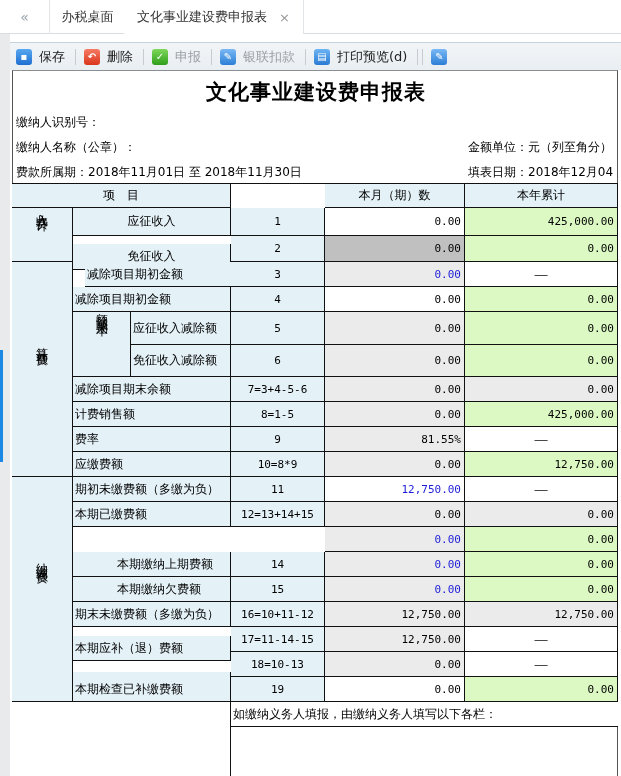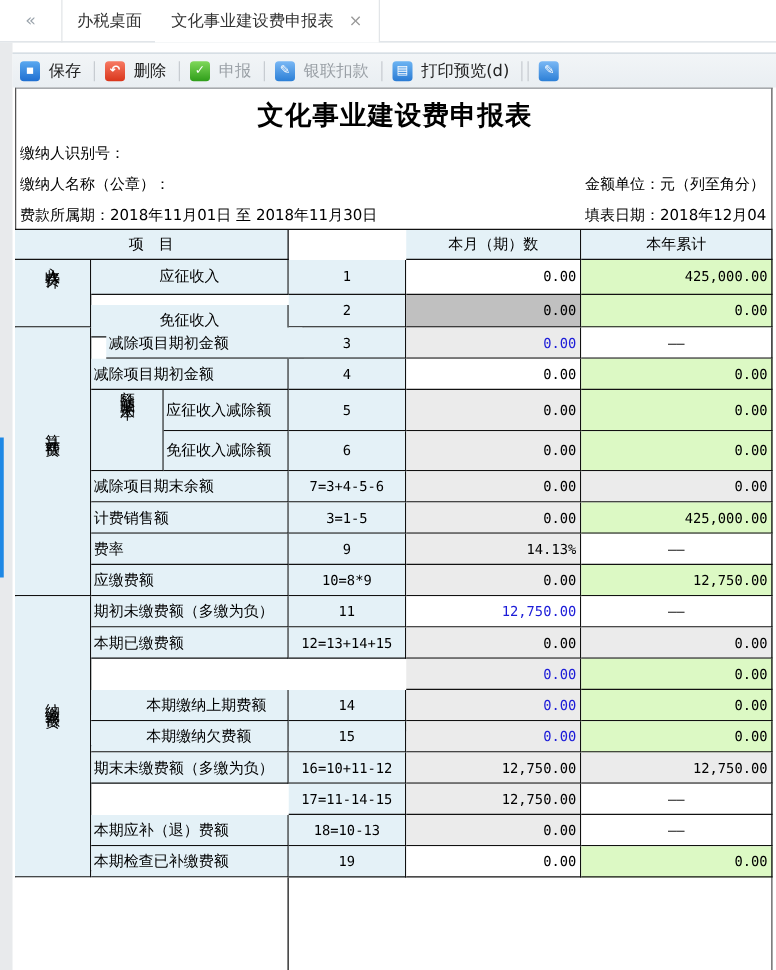--- a/index.html
+++ b/index.html
@@ -160,26 +160,26 @@
       <div class="cell val green" style="left:453px;top:128px;width:153px;height:33px;">0.00</div>
       <div class="cell lbl left" style="left:119px;top:161px;width:100px;height:32px;">免征收入减除额</div>
       <div class="cell col" style="left:219px;top:161px;width:94px;height:32px;">6</div>
       <div class="cell val grey" style="left:313px;top:161px;width:140px;height:32px;">0.00</div>
       <div class="cell val green" style="left:453px;top:161px;width:153px;height:32px;">0.00</div>
       <div class="cell lbl left" style="left:61px;top:193px;width:158px;height:25px;">减除项目期末余额</div>
       <div class="cell col" style="left:219px;top:193px;width:94px;height:25px;">7=3+4-5-6</div>
       <div class="cell val grey" style="left:313px;top:193px;width:140px;height:25px;">0.00</div>
       <div class="cell val grey" style="left:453px;top:193px;width:153px;height:25px;">0.00</div>
       <div class="cell lbl left" style="left:61px;top:218px;width:158px;height:25px;">计费销售额</div>
-      <div class="cell col" style="left:219px;top:218px;width:94px;height:25px;">3=1-5</div>
+      <div class="cell col" style="left:219px;top:218px;width:94px;height:25px;">8=1-5</div>
       <div class="cell val grey" style="left:313px;top:218px;width:140px;height:25px;">0.00</div>
       <div class="cell val green" style="left:453px;top:218px;width:153px;height:25px;">425,000.00</div>
       <div class="cell lbl left" style="left:61px;top:243px;width:158px;height:25px;">费率</div>
       <div class="cell col" style="left:219px;top:243px;width:94px;height:25px;">9</div>
-      <div class="cell val grey" style="left:313px;top:243px;width:140px;height:25px;">14.13%</div>
+      <div class="cell val grey" style="left:313px;top:243px;width:140px;height:25px;">81.55%</div>
       <div class="cell val white dash" style="left:453px;top:243px;width:153px;height:25px;">——</div>
       <div class="cell lbl left" style="left:61px;top:268px;width:158px;height:25px;">应缴费额</div>
       <div class="cell col" style="left:219px;top:268px;width:94px;height:25px;">10=8*9</div>
       <div class="cell val grey" style="left:313px;top:268px;width:140px;height:25px;">0.00</div>
       <div class="cell val green" style="left:453px;top:268px;width:153px;height:25px;">12,750.00</div>
       <div class="cell lbl left" style="left:61px;top:293px;width:158px;height:25px;">期初未缴费额（多缴为负）</div>
       <div class="cell col" style="left:219px;top:293px;width:94px;height:25px;">11</div>
       <div class="cell val white blue" style="left:313px;top:293px;width:140px;height:25px;">12,750.00</div>
       <div class="cell val white dash" style="left:453px;top:293px;width:153px;height:25px;">——</div>
       <div class="cell lbl left" style="left:61px;top:318px;width:158px;height:25px;">本期已缴费额</div>
@@ -199,24 +199,25 @@
       <div class="cell val grey blue" style="left:313px;top:393px;width:140px;height:25px;">0.00</div>
       <div class="cell val green" style="left:453px;top:393px;width:153px;height:25px;">0.00</div>
       <div class="cell lbl left" style="left:61px;top:418px;width:158px;height:25px;">期末未缴费额（多缴为负）</div>
       <div class="cell col" style="left:219px;top:418px;width:94px;height:25px;">16=10+11-12</div>
       <div class="cell val grey" style="left:313px;top:418px;width:140px;height:25px;">12,750.00</div>
       <div class="cell val grey" style="left:453px;top:418px;width:153px;height:25px;">12,750.00</div>
       <div class="cell lbl indent1" style="left:61px;top:443px;width:158px;height:25px;">其中：欠缴费额（≥0）</div>
       <div class="cell col" style="left:219px;top:443px;width:94px;height:25px;">17=11-14-15</div>
       <div class="cell val grey" style="left:313px;top:443px;width:140px;height:25px;">12,750.00</div>
       <div class="cell val white dash" style="left:453px;top:443px;width:153px;height:25px;">——</div>
-      <div class="cell lbl left" style="left:61px;top:468px;width:158px;height:25px;">本期应补（退）费额</div>
+      <div class="cell lbl left" style="left:61px;top:452px;width:158px;height:25px;">本期应补（退）费额</div>
       <div class="cell col" style="left:219px;top:468px;width:94px;height:25px;">18=10-13</div>
       <div class="cell val grey" style="left:313px;top:468px;width:140px;height:25px;">0.00</div>
       <div class="cell val white dash" style="left:453px;top:468px;width:153px;height:25px;">——</div>
       <div class="cell lbl left" style="left:61px;top:493px;width:158px;height:25px;">本期检查已补缴费额</div>
       <div class="cell col" style="left:219px;top:493px;width:94px;height:25px;">19</div>
       <div class="cell val white" style="left:313px;top:493px;width:140px;height:25px;">0.00</div>
       <div class="cell val green" style="left:453px;top:493px;width:153px;height:25px;">0.00</div>
     </div>
 
   <div class="cell foot" style="left:0; top:518px; width:219px; height:75px; border-bottom:0;"></div>
+  <div class="cell foot" style="left:219px; top:518px; width:387px; height:25px; padding-left:2px; border-right:0;">如缴纳义务人填报，由缴纳义务人填写以下各栏：</div>
 </div>
 
 </body></html>

